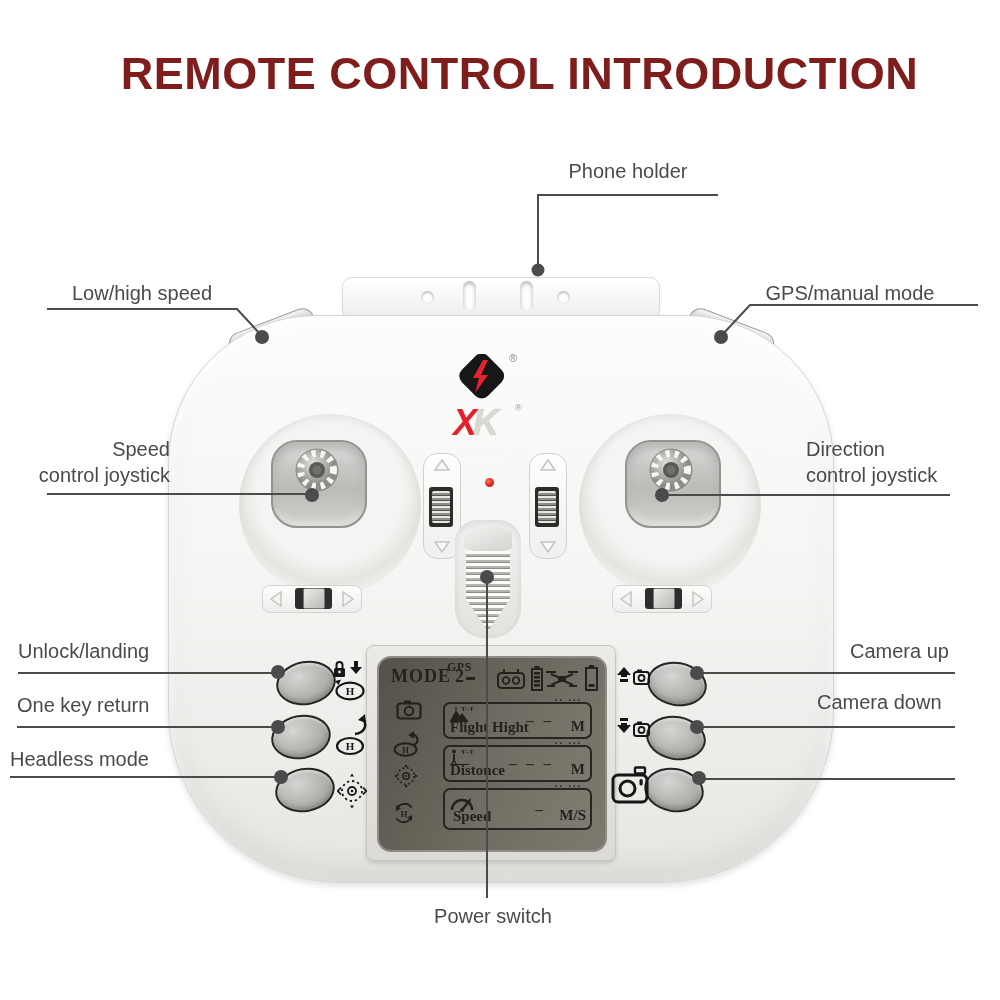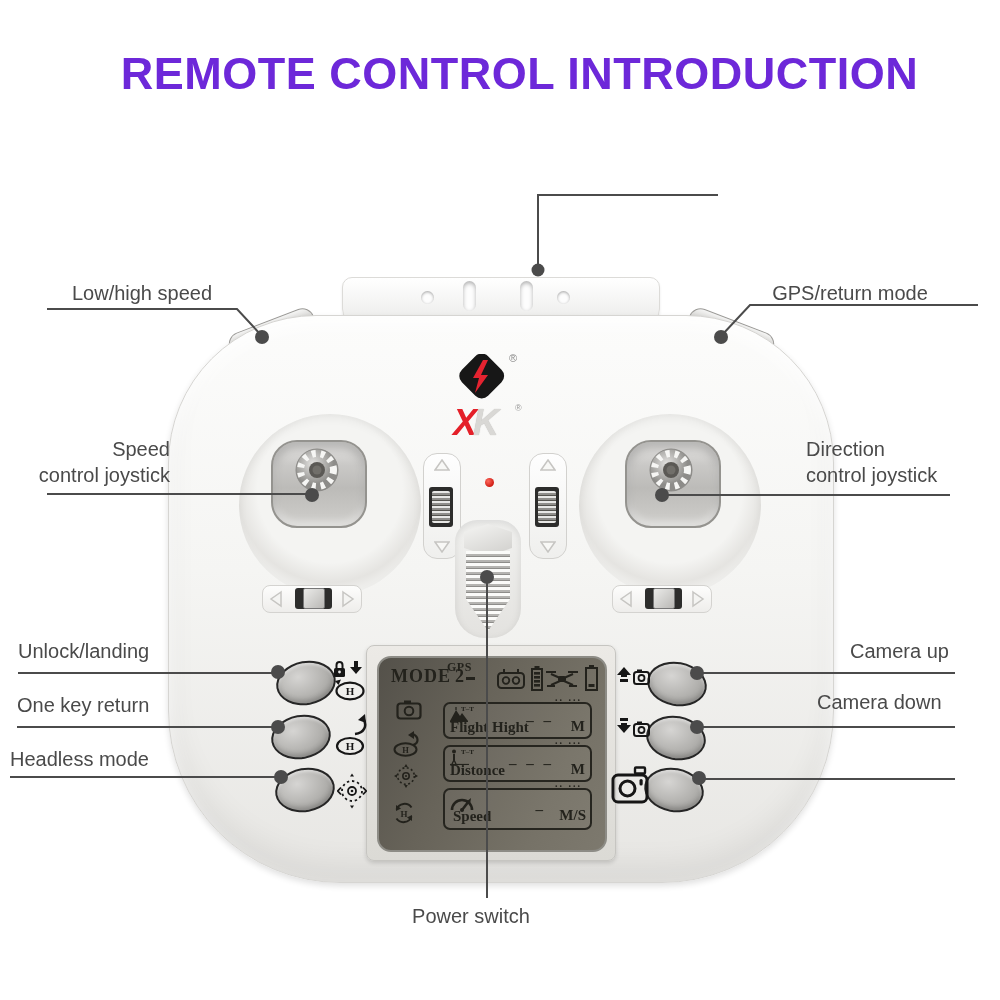--- a/index.html
+++ b/index.html
@@ -2,34 +2,34 @@
 <html><head>
 <meta charset="utf-8">
 <style>
   html,body { margin:0; padding:0; background:#ffffff; }
   #canvas { position:relative; width:1000px; height:1000px; background:#ffffff; overflow:hidden;
             font-family:"Liberation Sans", sans-serif; }
   .abs { position:absolute; }
 
   
   #title { position:absolute; left:0; right:0; top:48px; text-align:center;
-           font-size:45px; font-weight:bold; color:#6d28d9; letter-spacing:.5px;margin-left:39px; }
+           font-size:45px; font-weight:bold; color:#7f1d1d; letter-spacing:.5px;margin-left:39px; }
   .callout { position:absolute; color:#4a4a4a; font-size:20px; line-height:26px; z-index:60; }
   #lb-phone   { left:538px; top:158px; width:180px; text-align:center; }
   #lb-lowhigh { left:47px;  top:280px; width:190px; text-align:center; }
   #lb-gps     { left:752px; top:280px; width:196px; text-align:center; }
   #lb-speedjoy{ left:0px;   top:436px; width:170px; text-align:right; }
   #lb-dirjoy  { left:806px; top:436px; width:190px; }
   #lb-unlock  { left:18px;  top:638px; }
   #lb-onekey  { left:17px;  top:692px; }
   #lb-headless{ left:10px;  top:746px; }
   #lb-camup   { left:850px; top:638px; }
   #lb-camdown { left:817px; top:689px; }
   #lb-photo   { left:817px; top:727px; }
-  #lb-power   { left:405px; top:903px; width:132px; text-align:center; }
+  #lb-power   { left:427px; top:903px; width:132px; text-align:center; }
 
   
   #holder { position:absolute; left:342px; top:277px; width:316px; height:46px;
             background:linear-gradient(180deg,#ffffff,#ebebe9);
             border:1px solid #dcdbd8; border-radius:10px 10px 16px 16px;
             box-shadow:0 2px 3px rgba(0,0,0,.08); }
   .hole-round { position:absolute; width:13px; height:13px; border-radius:50%;
             background:#fdfdfd; box-shadow:inset 0 1px 3px rgba(0,0,0,.35); }
   .hole-slot  { position:absolute; width:13px; height:30px; border-radius:7px;
             background:#fdfdfd; box-shadow:inset 0 2px 4px rgba(0,0,0,.3); }
@@ -400,22 +400,23 @@
     <circle cx="25.5" cy="13" r="3" fill="none" stroke="#161616" stroke-width="1.8"></circle>
     <rect x="21" y="4.5" width="5" height="3" fill="#161616"></rect>
   </svg>
   <svg class="abs" style="left:611px;top:765px" width="40" height="42">
     <rect x="2" y="10" width="34" height="27" rx="5" fill="none" stroke="#161616" stroke-width="3"></rect>
     <circle cx="16.5" cy="23.5" r="7.5" fill="none" stroke="#161616" stroke-width="3"></circle>
     <rect x="24" y="2.5" width="10" height="6" rx="1" fill="none" stroke="#161616" stroke-width="2.4"></rect>
     <rect x="28.5" y="14" width="3.2" height="6.5" rx="1.6" fill="#161616"></rect>
   </svg>
 
+  <div id="lb-phone" class="callout">Phone holder</div>
   <div id="lb-lowhigh" class="callout">Low/high speed</div>
-  <div id="lb-gps" class="callout">GPS/return mode</div>
+  <div id="lb-gps" class="callout">GPS/manual mode</div>
   <div id="lb-speedjoy" class="callout">
     <div>Speed</div>
     <div>control joystick</div>
   </div>
   <div id="lb-dirjoy" class="callout">
     <div>Direction</div>
     <div>control joystick</div>
   </div>
   <div id="lb-unlock" class="callout">Unlock/landing</div>
   <div id="lb-onekey" class="callout">One key return</div>

